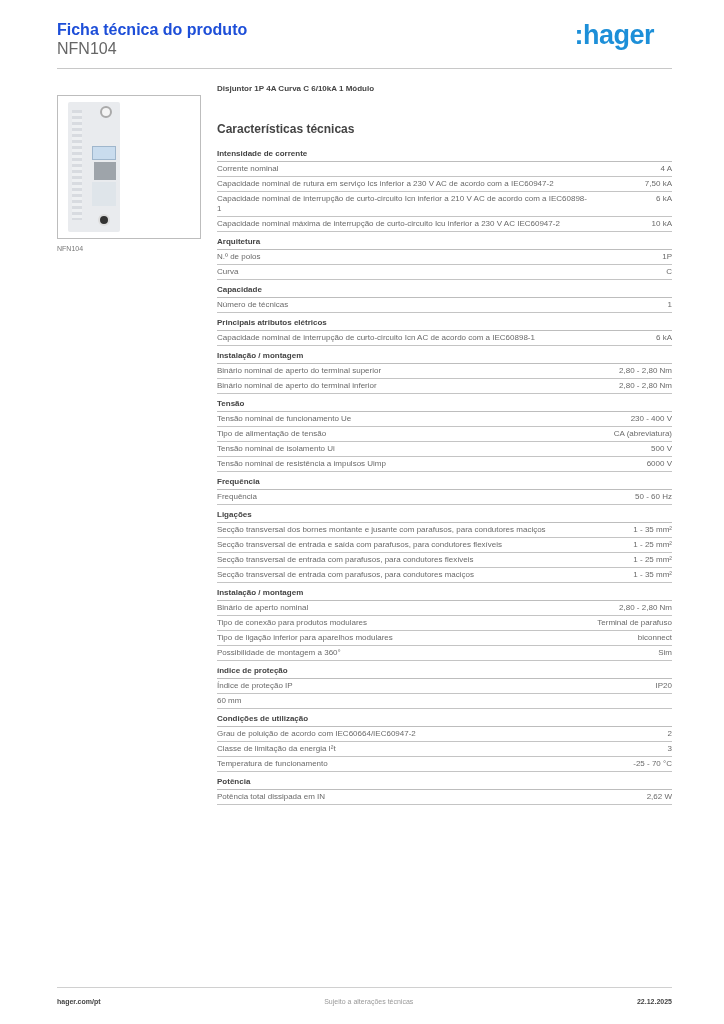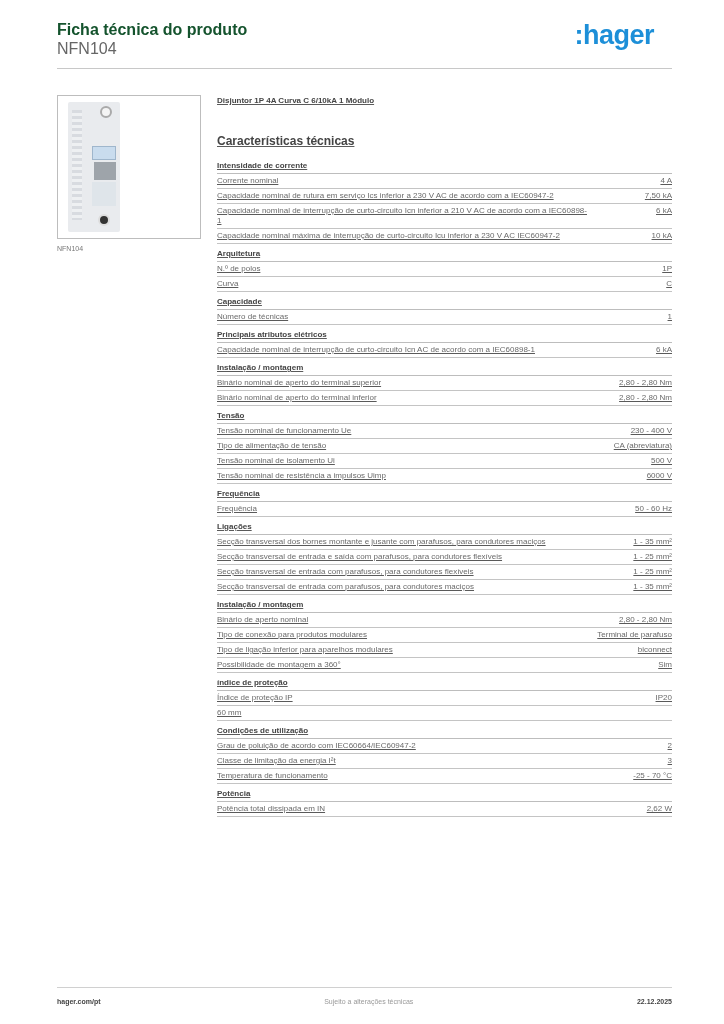--- a/index.html
+++ b/index.html
@@ -1,36 +1,36 @@
 <!DOCTYPE html>
 <html><head>
 <meta charset="utf-8">
 <style>
   * { box-sizing: border-box; margin: 0; padding: 0; }
   html, body { width: 724px; height: 1024px; background: #ffffff; }
   body { font-family: "Liberation Sans", sans-serif; color: #5a5a5a; position: relative; overflow: hidden; }
 
   .header { position: absolute; left: 57px; top: 20px; width: 615px; }
-  .doc-title { font-size: 16px; font-weight: bold; color: #14532d; line-height: 20px; }
+  .doc-title { font-size: 16px; font-weight: bold; color: #1d4ed8; line-height: 20px; }
   .doc-code { font-size: 16px; color: #666; line-height: 18px; }
   .logo { position: absolute; right: 18px; top: 0px; font-size: 27px; font-weight: bold; color: #1d8fd8; letter-spacing: -0.5px; }
   .header-rule { position: absolute; left: 57px; top: 68px; width: 615px; height: 1px; background: #c8c8c8; }
 
   .product-image { position: absolute; left: 57px; top: 95px; width: 144px; height: 144px; border: 1px solid #bdbdbd; background: #fff; }
   .product-caption { position: absolute; left: 57px; top: 245px; font-size: 7px; color: #777; }
 
   .breaker { position: absolute; left: 10px; top: 6px; width: 52px; height: 130px; background: #e9ebee; border-radius: 2px; }
   .breaker .ribs { position: absolute; left: 4px; top: 8px; width: 10px; height: 110px; background: repeating-linear-gradient(#d8dbe0 0 3px, #eef0f2 3px 6px); }
   .breaker .screw-top { position: absolute; left: 32px; top: 4px; width: 12px; height: 12px; border-radius: 50%; border: 2px solid #aaa; background: #f4f4f4; }
   .breaker .label { position: absolute; left: 24px; top: 44px; width: 24px; height: 14px; background: #c9dcee; border: 1px solid #9fb6cc; }
   .breaker .toggle { position: absolute; left: 26px; top: 60px; width: 22px; height: 18px; background: #9ea4aa; }
   .breaker .front { position: absolute; left: 24px; top: 80px; width: 24px; height: 24px; background: #dfe5ea; }
   .breaker .screw-bot { position: absolute; left: 30px; top: 112px; width: 12px; height: 12px; border-radius: 50%; background: #333; border: 2px solid #ddd; }
 
-  .content { position: absolute; left: 217px; top: 96px; width: 455px; text-decoration: underline; }
+  .content { position: absolute; left: 217px; top: 84px; width: 455px; }
   .product-name { font-size: 8px; font-weight: bold; color: #444; height: 38px; }
   .tech-title { font-size: 12px; font-weight: bold; color: #444; height: 26px; }
 
   .section { margin-bottom: 4px; }
   .section-title { font-size: 8px; font-weight: bold; color: #444; padding-bottom: 2px; border-bottom: 1.5px solid #bdbdbd; line-height: 11px; }
   .row { display: flex; justify-content: space-between; border-bottom: 1.5px solid #c4c4c4; font-size: 8px; line-height: 10px; padding: 2px 0 2px 0; color: #6a6a6a; }
   .row .label { width: 370px; }
   .row .value { text-align: right; white-space: nowrap; }
 
   .footer-rule { position: absolute; left: 57px; top: 987px; width: 615px; height: 1px; background: #d0d0d0; }

